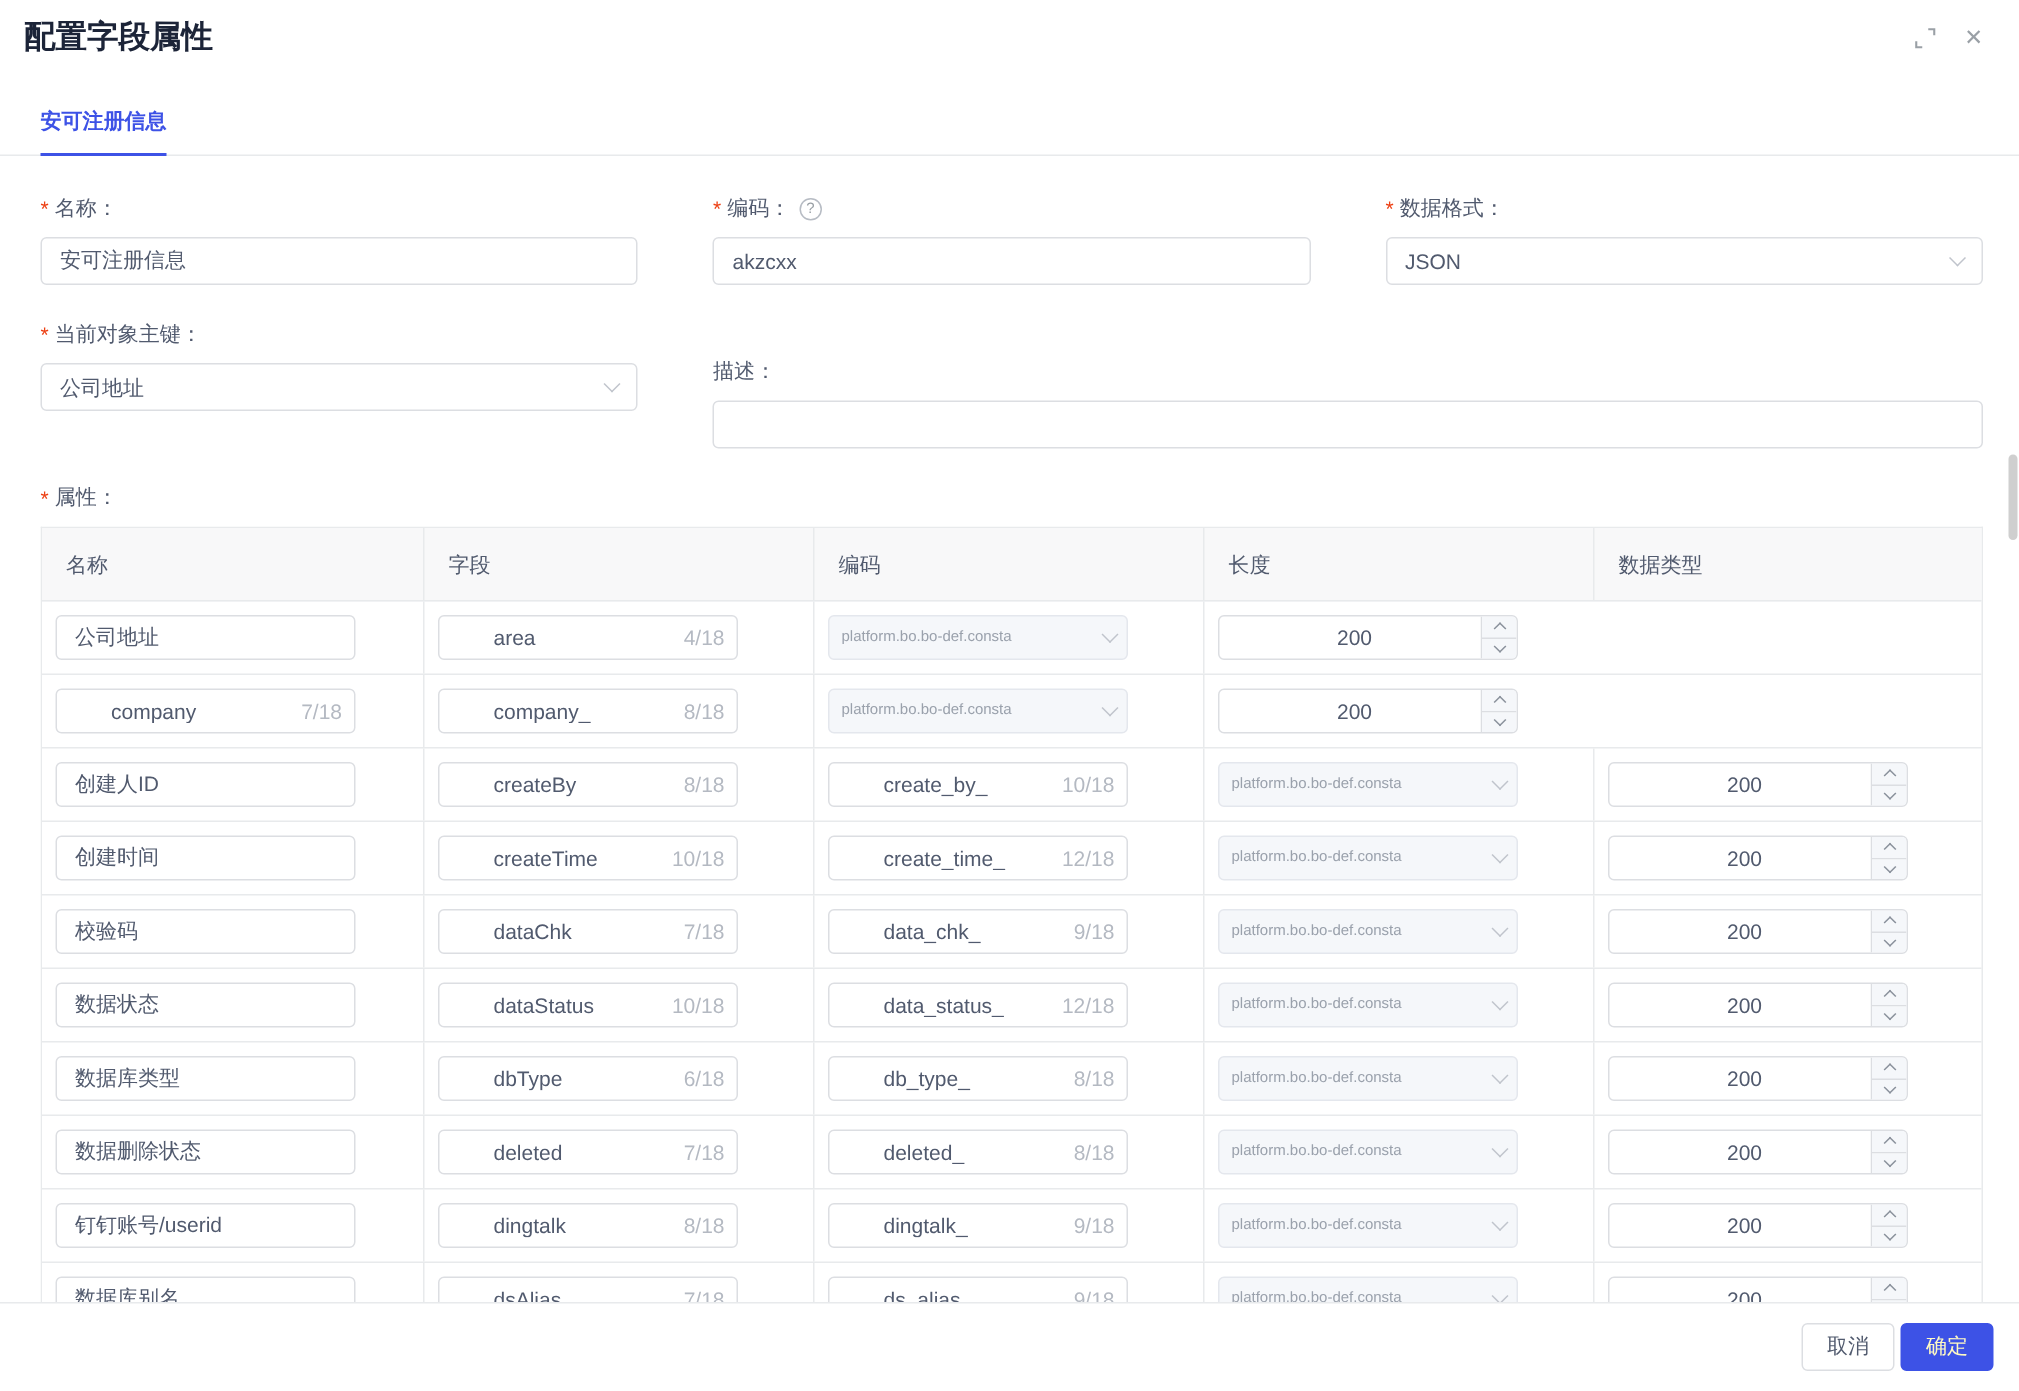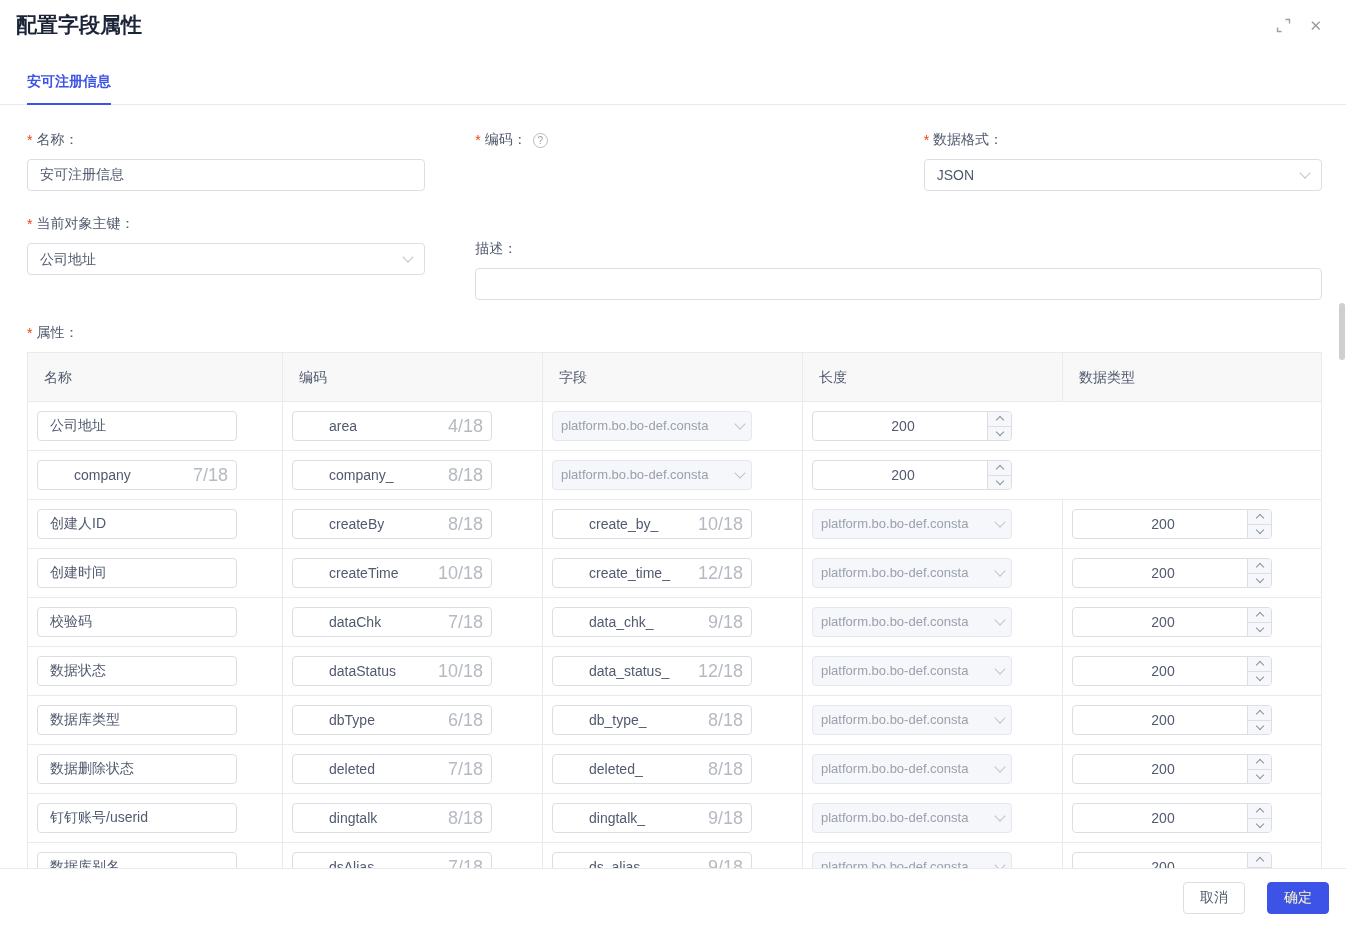--- a/index.html
+++ b/index.html
@@ -29,32 +29,32 @@
   .table-inner{border:1px solid var(--tborder); border-bottom:none;}
   .thead,.trow{display:grid; grid-template-columns:255px 260px 260px 260px 1fr;}
   .thead{background:#f8f8f9; border-bottom:1px solid var(--tborder);}
   .th{height:48px; line-height:48px; padding:0 16px; font-size:14px; color:#515a6e; font-weight:400;}
   .th:not(:last-child), .td:not(:last-child){border-right:1px solid var(--tborder);}
   .trow{border-bottom:1px solid var(--tborder);}
   .td{height:48px; display:flex; align-items:center; padding-left:9px;}
   .td .ipt{width:200px; height:30px;}
   .cwrap{position:relative; width:200px;}
   .cwrap .ipt{width:100%; padding-right:46px;padding-left:36px;}
-  .count{position:absolute; right:9px; top:50%; transform:translateY(-50%); font-size:18px; color:#b4b9c2;}
-  .tsel{position:relative; width:200px; height:30px; background:#f5f7fa; border:1px solid #e4e7ed; border-radius:4px; line-height:28px; padding:0 20px 0 8px; font-size:13px; color:#9aa1ac; white-space:nowrap; overflow:hidden; cursor:pointer;}
+  .count{position:absolute; right:9px; top:50%; transform:translateY(-50%); font-size:14px; color:#b4b9c2;}
+  .tsel{position:relative; width:200px; height:30px; background:#f5f7fa; border:1px solid #e4e7ed; border-radius:4px; line-height:28px; padding:0 20px 0 8px; font-size:10px; color:#9aa1ac; white-space:nowrap; overflow:hidden; cursor:pointer;}
   .tsel .chev{right:7px;}
   .num{position:relative; width:200px; height:30px;}
   .num .ipt{width:100%; height:30px; text-align:center; padding:0 30px 0 12px;}
   .spinner{position:absolute; top:1px; right:1px; bottom:1px; width:24px; display:flex; flex-direction:column; border-left:1px solid var(--border); border-radius:0 3px 3px 0; overflow:hidden;}
   .spin{flex:1; background:#f5f7fa; display:flex; align-items:center; justify-content:center; cursor:pointer;}
   .spin.up{border-bottom:1px solid var(--border);}
   .car{width:6px; height:6px; border-right:1px solid #8a919c; border-bottom:1px solid #8a919c;}
   .car.u{transform:rotate(-135deg); margin-top:3px;}
   .car.d{transform:rotate(45deg); margin-bottom:3px;}
-  .dlg-footer{border-top:1px solid var(--tborder); background:#fff; padding:13px 17px; display:flex; justify-content:flex-end; align-items:flex-end; gap:22px;}
+  .dlg-footer{border-top:1px solid var(--tborder); background:#fff; padding:13px 17px; display:flex; justify-content:flex-end; align-items:flex-end; gap:4px;}
   .btn{height:32px; padding:0 16px; border-radius:4px; font-size:14px; font-family:inherit; cursor:pointer;}
   .btn-default{background:#fff; border:1px solid var(--border); color:var(--text);}
   .btn-primary{background:var(--primary); border:1px solid var(--primary); color:#fef9c3;}
   .scroll-thumb{position:absolute; right:1px; top:303px; width:6px; height:57px; border-radius:3px; background:#cfcfcf; cursor:pointer;}
 </style>
 </head>
 <body>
 
 <div class="page">
 
@@ -83,20 +83,21 @@
           <span>名称：</span>
         </div>
         <input class="ipt" value="安可注册信息" style="">
       </div>
       <div class="field">
         <div class="flabel">
           <span class="req">*</span>
           <span>编码：</span>
           <span class="help">?</span>
         </div>
+        <input class="ipt" value="akzcxx" style="">
       </div>
       <div class="field">
         <div class="flabel">
           <span class="req">*</span>
           <span>数据格式：</span>
         </div>
         <div class="sel">
           <span>JSON</span>
           <span class="chev"></span>
         </div>
@@ -124,22 +125,22 @@
 
   <div class="attr-label">
     <span class="req">*</span>
     <span>属性：</span>
   </div>
 
   <div class="table-clip">
     <div class="table-inner">
       <div class="thead">
         <div class="th">名称</div>
+        <div class="th">字段</div>
         <div class="th">编码</div>
-        <div class="th">字段</div>
         <div class="th">长度</div>
         <div class="th">数据类型</div>
       </div>
       <div>
   <div class="trow">
     <div class="td">
       <input class="ipt" value="公司地址" style="">
     </div>
     <div class="td">
       <span class="cwrap">

